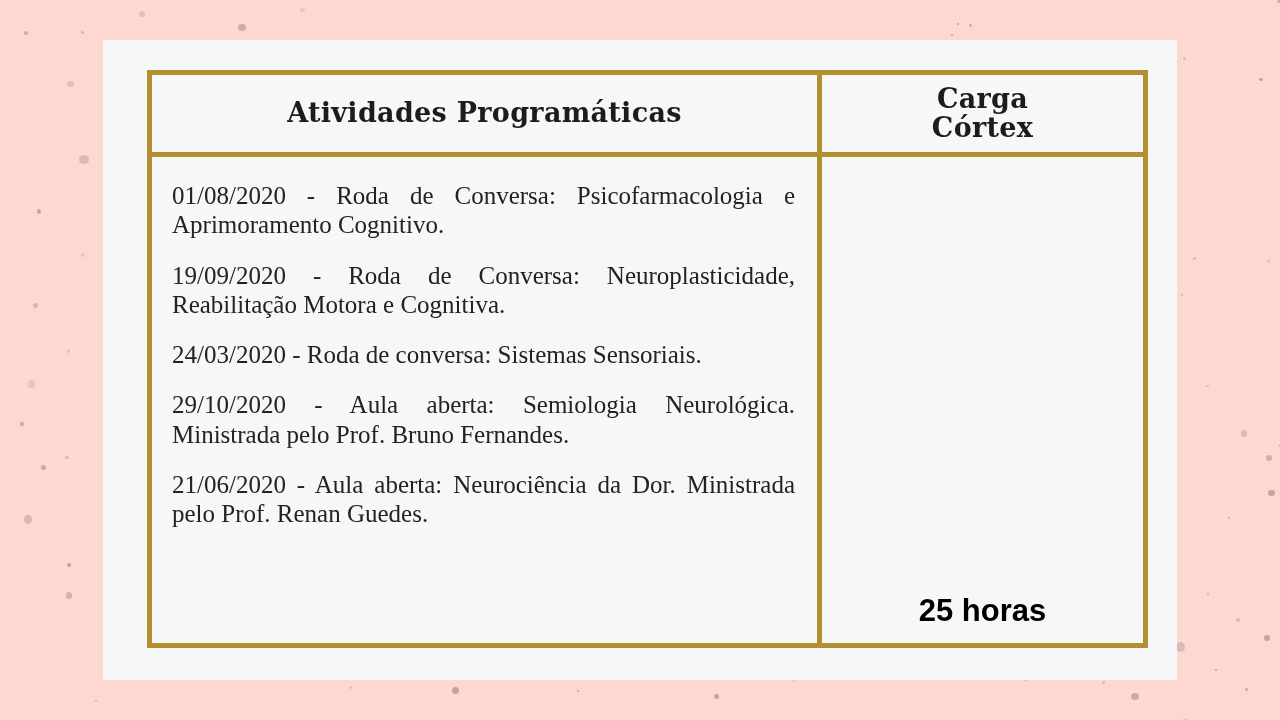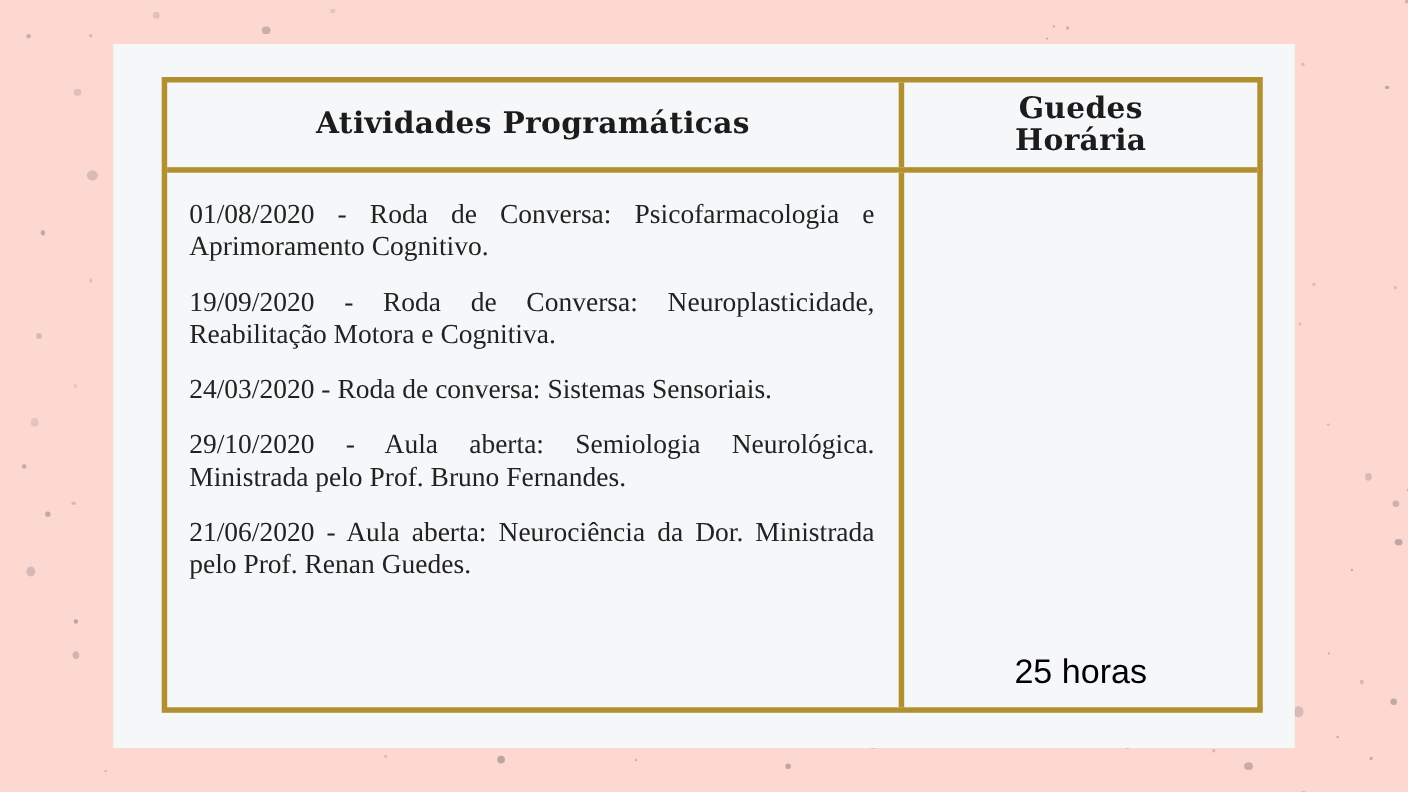--- a/index.html
+++ b/index.html
@@ -101,21 +101,21 @@
   }
   .body-row .col-hours {
     display: flex;
     flex-direction: column;
     justify-content: flex-end;
     align-items: center;
     padding-bottom: 14px;
   }
   .workload-value {
     font-family: "Liberation Sans", sans-serif;
-    font-weight: normal;
+    font-weight: bold;
     font-size: 31px;
     color: #000000;
   }
 </style>
 </head>
 <body>
 
 <div class="dots-layer">
     <div class="dot" style="width: 2.7px; height: 2.9px; left: 1267px; top: 260px; opacity: 0.38;"></div>
     <div class="dot" style="width: 5.2px; height: 5.1px; left: 878px; top: 226px; opacity: 0.46;"></div>
@@ -290,21 +290,21 @@
   </div>
 
 <div class="card">
   <div class="schedule-table">
 
     <div class="header-row">
       <div class="col-activities">
         <div class="header-title">Atividades Programáticas</div>
       </div>
       <div class="col-hours">
-        <div class="header-title">Guedes Horária</div>
+        <div class="header-title">Carga Córtex</div>
       </div>
     </div>
 
     <div class="body-row">
       <div class="col-activities">
 
       <p class="activity">01/08/2020 - Roda de Conversa: Psicofarmacologia e Aprimoramento Cognitivo.</p>
           <p class="activity">19/09/2020 - Roda de Conversa: Neuroplasticidade, Reabilitação Motora e Cognitiva.</p>
           <p class="activity">24/03/2020 - Roda de conversa: Sistemas Sensoriais.</p>
           <p class="activity">29/10/2020 - Aula aberta: Semiologia Neurológica. Ministrada pelo Prof. Bruno Fernandes.</p>

